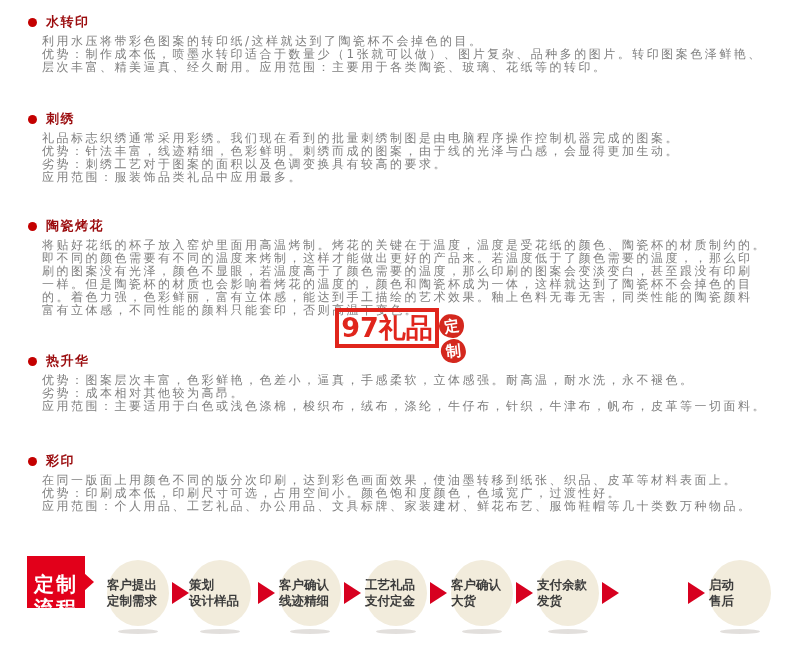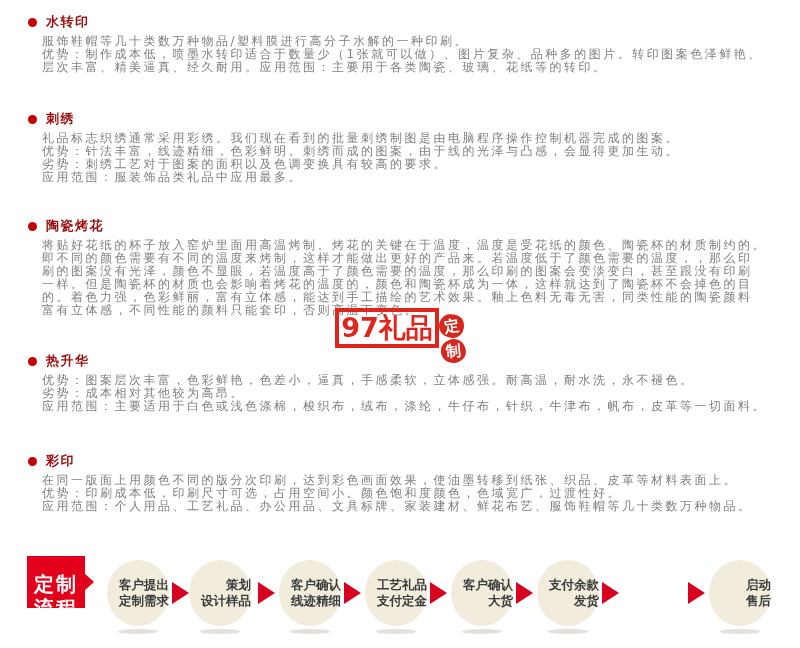--- a/index.html
+++ b/index.html
@@ -36,21 +36,21 @@
     position:absolute;left:27px;top:556px;width:58px;height:52px;background:#e2001a;
     color:#ffffff;font-weight:bold;font-size:20px;line-height:24px;letter-spacing:2px;
     text-align:center;box-sizing:border-box;padding-top:16px;
   }
   .flow-badge::after{
     content:"";position:absolute;right:-9px;top:50%;margin-top:-9px;
     border-top:9px solid transparent;border-bottom:9px solid transparent;border-left:10px solid #e2001a;
   }
   .step{
     position:absolute;top:560px;width:62px;height:66px;border-radius:50%;background:#f2ecdc;
-    display:flex;flex-direction:column;align-items:flex-end;justify-content:center;
+    display:flex;flex-direction:column;align-items:flex-start;justify-content:center;
     font-size:12.5px;font-weight:bold;color:#3c3c3c;line-height:16px;text-align:center;
   }
   .step::after{
     content:"";position:absolute;left:11px;right:11px;bottom:-8px;height:5px;border-radius:50%;
     background:rgba(150,140,128,0.28);
   }
   .step .sl{white-space:nowrap;}
   #st1{left:107px}#st2{left:189px}#st3{left:279px}#st4{left:365px}
   #st5{left:451px}#st6{left:537px}#st7{left:623px}#st8{left:709px}
   .flow-arrow{
@@ -64,21 +64,21 @@
 <body>
 
 <div class="stage">
 
   <div class="topic" id="s1">
     <div class="topic-head">
       <span class="bullet"></span>
       <span class="topic-title">水转印</span>
     </div>
     <div class="topic-body">
-      <div class="ln">服饰鞋帽等几十类数万种物品/塑料膜进行高分子水解的一种印刷。</div>
+      <div class="ln">利用水压将带彩色图案的转印纸/这样就达到了陶瓷杯不会掉色的目。</div>
       <div class="ln">优势：制作成本低，喷墨水转印适合于数量少（1张就可以做）、图片复杂、品种多的图片。转印图案色泽鲜艳、</div>
       <div class="ln">层次丰富、精美逼真、经久耐用。应用范围：主要用于各类陶瓷、玻璃、花纸等的转印。</div>
     </div>
   </div>
 
   <div class="topic" id="s2">
     <div class="topic-head">
       <span class="bullet"></span>
       <span class="topic-title">刺绣</span>
     </div>

